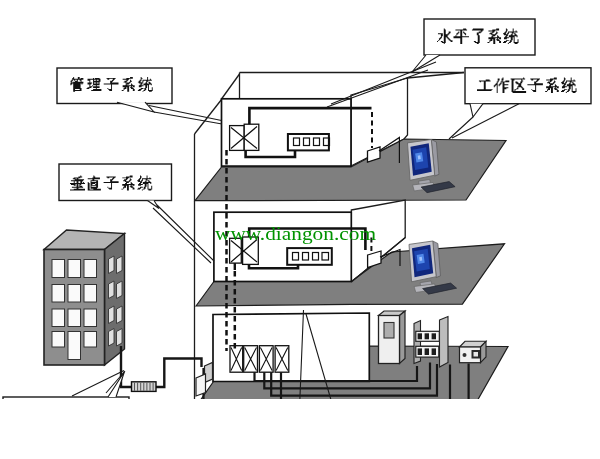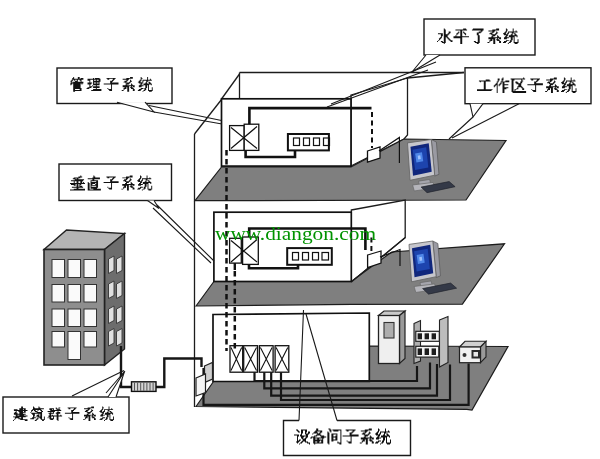--- a/index.html
+++ b/index.html
@@ -1,15 +1,15 @@
 <!DOCTYPE html>
 <html><head><meta charset="utf-8">
 <style>
 html,body{margin:0;padding:0;background:#ffffff;}
-#c{position:relative;width:600px;height:459px;}
+#c{position:relative;width:600px;height:399px;}
 </style></head>
 <body>
 <div id="c">
 <svg width="600" height="459" viewBox="0 0 600 459">
 <rect width="600" height="459" fill="#ffffff"></rect>
 <defs>
 <path id="g0" d="M4 0h1v1h-1zM9 0h2v1h-2zM3 1h2v1h-2zM9 1h2v1h-2zM12 1h3v1h-3zM3 2h12v1h-12zM2 3h2v1h-2zM5 3h1v1h-1zM8 3h1v1h-1zM11 3h2v1h-2zM1 4h2v1h-2zM6 4h3v1h-3zM12 4h1v1h-1zM2 5h1v1h-1zM4 5h11v1h-11zM1 6h14v1h-14zM1 7h2v1h-2zM4 7h8v1h-8zM13 7h1v1h-1zM1 8h1v1h-1zM4 8h8v1h-8zM4 9h8v1h-8zM4 10h8v1h-8zM4 11h8v1h-8zM4 12h9v1h-9zM4 13h2v1h-2zM11 13h2v1h-2zM4 14h9v1h-9zM4 15h2v1h-2z"></path>
 <path id="g1" d="M7 1h1v1h-1zM9 1h5v1h-5zM1 2h14v1h-14zM1 3h3v1h-3zM7 3h1v1h-1zM10 3h1v1h-1zM13 3h2v1h-2zM3 4h1v1h-1zM7 4h8v1h-8zM3 5h1v1h-1zM7 5h7v1h-7zM1 6h5v1h-5zM7 6h1v1h-1zM10 6h1v1h-1zM13 6h1v1h-1zM1 7h4v1h-4zM7 7h7v1h-7zM3 8h1v1h-1zM7 8h7v1h-7zM3 9h1v1h-1zM6 9h1v1h-1zM10 9h1v1h-1zM3 10h3v1h-3zM7 10h7v1h-7zM1 11h4v1h-4zM7 11h7v1h-7zM0 12h3v1h-3zM10 12h1v1h-1zM7 13h9v1h-9zM5 14h11v1h-11z"></path>
 <path id="g2" d="M3 1h10v1h-10zM4 2h2v1h-2zM10 2h2v1h-2zM9 3h2v1h-2zM7 4h3v1h-3zM7 5h2v1h-2zM7 6h9v1h-9zM0 7h16v1h-16zM8 8h1v1h-1zM8 9h1v1h-1zM8 10h1v1h-1zM8 11h1v1h-1zM4 12h1v1h-1zM8 12h1v1h-1zM5 13h4v1h-4zM6 14h3v1h-3z"></path>
 <path id="g3" d="M10 0h3v1h-3zM6 1h7v1h-7zM2 2h7v1h-7zM6 3h2v1h-2zM10 3h1v1h-1zM4 4h3v1h-3zM10 4h2v1h-2zM3 5h3v1h-3zM9 5h2v1h-2zM5 6h5v1h-5zM6 7h3v1h-3zM11 7h1v1h-1zM5 8h2v1h-2zM11 8h2v1h-2zM2 9h13v1h-13zM2 10h7v1h-7zM11 10h1v1h-1zM13 10h2v1h-2zM4 11h2v1h-2zM7 11h2v1h-2zM10 11h3v1h-3zM3 12h3v1h-3zM7 12h2v1h-2zM11 12h3v1h-3zM3 13h1v1h-1zM7 13h2v1h-2zM13 13h2v1h-2zM1 14h2v1h-2zM7 14h2v1h-2zM13 14h2v1h-2zM7 15h2v1h-2z"></path>

